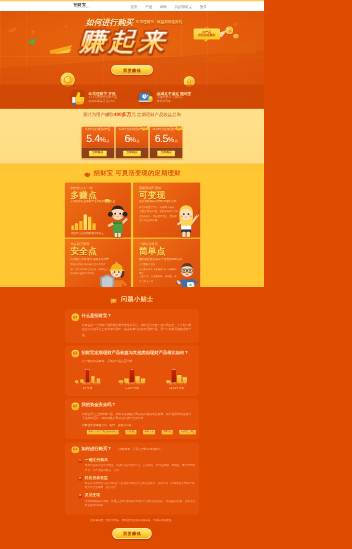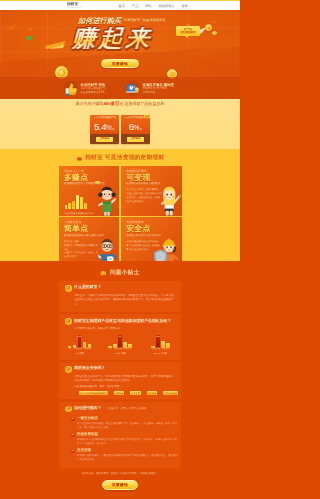--- a/index.html
+++ b/index.html
@@ -251,20 +251,34 @@
             <div class="rcard-rate">
               <span class="v">6</span>
               <span class="u">%</span>
               <span class="s">起</span>
             </div>
           </div>
 <div class="rcard-bot">
             <span class="rbtn">立即购买</span>
           </div>
 </div>
+<div class="rcard">
+<span class="rtag">热卖</span>
+<div class="rcard-top">
+            <div class="rcard-term">12-18个月定期理财产品</div>
+            <div class="rcard-rate">
+              <span class="v">6.5</span>
+              <span class="u">%</span>
+              <span class="s">起</span>
+            </div>
+          </div>
+<div class="rcard-bot">
+            <span class="rbtn">立即购买</span>
+          </div>
+</div>
 </div>
     </div>
     <div class="features">
 <div class="sec-title">
         <span class="ic">
           <svg viewBox="0 0 24 20" width="6.5" height="5.4" style="display:block">
             <path d="M3 11c0-4 4-7 9-7 3 0 5.6 1 7.2 2.7l2.6-1.3-.7 3.1C21.7 9.5 22 10.2 22 11c0 3.9-4 7-9 7S3 14.9 3 11z" fill="#e0540c"></path>
             <circle cx="16.5" cy="9.5" r="1.1" fill="#ffd26a"></circle>
           </svg>
         </span>
@@ -321,20 +335,51 @@
               <path d="M43 20L50 5" stroke="#b8472c" stroke-width="1.6" stroke-linecap="round"></path>
               <path d="M13 16c0-8.5 4.6-13.5 11.5-13.5S36 7.5 36 16c0 10-1 17-3.5 21H16.5C14 33 13 26 13 16z" fill="#ffd454"></path>
               <circle cx="24.5" cy="17" r="10" fill="#fbe0bd"></circle>
               <path d="M14.5 15c0-7 4.4-11 10-11s10 4 10 11c0-2.6-2.5-6-10-6s-10 3.4-10 6z" fill="#ffd454"></path>
               <circle cx="20.6" cy="17.2" r="1.5" fill="#2b1d14"></circle>
               <circle cx="28.4" cy="17.2" r="1.5" fill="#2b1d14"></circle>
               <circle cx="17" cy="21" r="1.9" fill="#ef8e7a" opacity=".75"></circle>
               <circle cx="32" cy="21" r="1.9" fill="#ef8e7a" opacity=".75"></circle>
               <path d="M22.8 22.4q1.7 1.8 3.4 0" stroke="#b56a4d" stroke-width=".8" fill="none" stroke-linecap="round"></path>
               <path d="M16 31l-5 3" stroke="#f9d7b2" stroke-width="3.6" stroke-linecap="round"></path>
+            </g>
+          </svg>
+</div>
+<div class="fcell">
+<div class="ey">本息都有保障</div>
+<div class="ti">安全点</div>
+<div class="de">由保险公司或 银行 提供本息保障</div>
+<div class="bd">由知名保险公司或银行提供本息保障，如产品到期无法兑付，由保险公司或银行全额垫付本息。</div>
+
+<svg viewBox="0 0 56 58" width="30" height="32" style="position:absolute;right:-1px;bottom:-1px">
+            <g>
+              <ellipse cx="30" cy="55" rx="11" ry="1.8" fill="#00000014"></ellipse>
+              <path d="M22 34h17v13H22z" fill="#ef7722"></path>
+              <path d="M23 46l-4 11h6l3-9z" fill="#2f3b4c"></path>
+              <path d="M31 46l5 10h5l-4-10z" fill="#2f3b4c"></path>
+              <path d="M17 55.5h9.5v2.4H17zM35 54h9.5v2.4H35z" fill="#3a3027"></path>
+              <path d="M22 36l-7 6" stroke="#ef7722" stroke-width="4.4" stroke-linecap="round"></path>
+              <circle cx="14.5" cy="42.5" r="2.6" fill="#f9d7b2"></circle>
+              <path d="M39 36l6 6" stroke="#ef7722" stroke-width="4.4" stroke-linecap="round"></path>
+              <path d="M14 24 2 29v11c0 6 5 11 12 13.5C21 50.5 26 45.5 26 40V29z" fill="#9aa3ab"></path>
+              <path d="M14 27 5 31v9c0 4.6 4 8.4 9 10.5 5-2.1 9-5.9 9-10.5v-9z" fill="#c3cad0"></path>
+              <circle cx="30" cy="19" r="10.5" fill="#fbe0bd"></circle>
+              <path d="M38 13.5c2 4 1.5 9.5-1 13-1 1.4-.3 3.4 1.6 3.4 2.6 0 4.4-3.4 4.4-8 0-5-2.2-8.4-5-8.4z" fill="#4b3a2e"></path>
+              <path d="M19.6 16.5c0-6.6 4.6-10.8 10.4-10.8s10.4 4.2 10.4 10.8z" fill="#f5b018"></path>
+              <path d="M28 5.8c-.2-1 .6-2.2 2-2.2s2.2 1.2 2 2.2z" fill="#ffd24a"></path>
+              <rect x="17.6" y="15.8" width="25" height="2.6" rx="1.3" fill="#ffcb3a"></rect>
+              <circle cx="26.4" cy="20.2" r="1.4" fill="#2b1d14"></circle>
+              <circle cx="33.6" cy="20.2" r="1.4" fill="#2b1d14"></circle>
+              <path d="M27.4 24.6q2.8 3 5.6 0z" fill="#d9553f"></path>
+              <circle cx="23.2" cy="23" r="1.9" fill="#ef8e7a" opacity=".7"></circle>
+              <circle cx="37" cy="23" r="1.9" fill="#ef8e7a" opacity=".7"></circle>
             </g>
           </svg>
 </div>
 <div class="fcell">
 <div class="ey">一键轻松投资</div>
 <div class="ti">简单点</div>
 <div class="de">随时随地 轻松购买 手机电脑均可操作</div>
 <div class="bd">支付宝账户登录
 不需要开户不需要跑银行不需要排队等候
 一键支付，支付宝余额、余额宝、银行卡均可支付</div>
@@ -357,51 +402,20 @@
               <rect x="26.8" y="15.4" width="8.2" height="5.4" rx="1.6" fill="none" stroke="#2b2118" stroke-width="1.1"></rect>
               <path d="M25.2 17.6h1.6" stroke="#2b2118" stroke-width="1.1"></path>
               <circle cx="21" cy="18" r="1.3" fill="#2b2118"></circle>
               <circle cx="30.9" cy="18" r="1.3" fill="#2b2118"></circle>
               <path d="M22.5 23.4q3.5 3.4 7 0z" fill="#d9553f"></path>
               <circle cx="17.5" cy="22" r="1.9" fill="#ef8e7a" opacity=".7"></circle>
               <circle cx="34.5" cy="22" r="1.9" fill="#ef8e7a" opacity=".7"></circle>
             </g>
           </svg>
 </div>
-<div class="fcell">
-<div class="ey">本息都有保障</div>
-<div class="ti">安全点</div>
-<div class="de">由保险公司或 银行 提供本息保障</div>
-<div class="bd">由知名保险公司或银行提供本息保障，如产品到期无法兑付，由保险公司或银行全额垫付本息。</div>
-
-<svg viewBox="0 0 56 58" width="30" height="32" style="position:absolute;right:-1px;bottom:-1px">
-            <g>
-              <ellipse cx="30" cy="55" rx="11" ry="1.8" fill="#00000014"></ellipse>
-              <path d="M22 34h17v13H22z" fill="#ef7722"></path>
-              <path d="M23 46l-4 11h6l3-9z" fill="#2f3b4c"></path>
-              <path d="M31 46l5 10h5l-4-10z" fill="#2f3b4c"></path>
-              <path d="M17 55.5h9.5v2.4H17zM35 54h9.5v2.4H35z" fill="#3a3027"></path>
-              <path d="M22 36l-7 6" stroke="#ef7722" stroke-width="4.4" stroke-linecap="round"></path>
-              <circle cx="14.5" cy="42.5" r="2.6" fill="#f9d7b2"></circle>
-              <path d="M39 36l6 6" stroke="#ef7722" stroke-width="4.4" stroke-linecap="round"></path>
-              <path d="M14 24 2 29v11c0 6 5 11 12 13.5C21 50.5 26 45.5 26 40V29z" fill="#9aa3ab"></path>
-              <path d="M14 27 5 31v9c0 4.6 4 8.4 9 10.5 5-2.1 9-5.9 9-10.5v-9z" fill="#c3cad0"></path>
-              <circle cx="30" cy="19" r="10.5" fill="#fbe0bd"></circle>
-              <path d="M38 13.5c2 4 1.5 9.5-1 13-1 1.4-.3 3.4 1.6 3.4 2.6 0 4.4-3.4 4.4-8 0-5-2.2-8.4-5-8.4z" fill="#4b3a2e"></path>
-              <path d="M19.6 16.5c0-6.6 4.6-10.8 10.4-10.8s10.4 4.2 10.4 10.8z" fill="#f5b018"></path>
-              <path d="M28 5.8c-.2-1 .6-2.2 2-2.2s2.2 1.2 2 2.2z" fill="#ffd24a"></path>
-              <rect x="17.6" y="15.8" width="25" height="2.6" rx="1.3" fill="#ffcb3a"></rect>
-              <circle cx="26.4" cy="20.2" r="1.4" fill="#2b1d14"></circle>
-              <circle cx="33.6" cy="20.2" r="1.4" fill="#2b1d14"></circle>
-              <path d="M27.4 24.6q2.8 3 5.6 0z" fill="#d9553f"></path>
-              <circle cx="23.2" cy="23" r="1.9" fill="#ef8e7a" opacity=".7"></circle>
-              <circle cx="37" cy="23" r="1.9" fill="#ef8e7a" opacity=".7"></circle>
-            </g>
-          </svg>
-</div>
 </div>
     </div>
     <div class="faq">
 <div class="sec-title">
         <span class="ic">
           <svg viewBox="0 0 22 20" width="6.5" height="5.9" style="display:block">
             <path d="M2 2h18v12H9l-5 4v-4H2z" fill="#f8a01a"></path>
             <text x="11" y="11.5" font-size="10" font-weight="700" fill="#fff" text-anchor="middle" font-family="sans-serif">?</text>
           </svg>
         </span>

